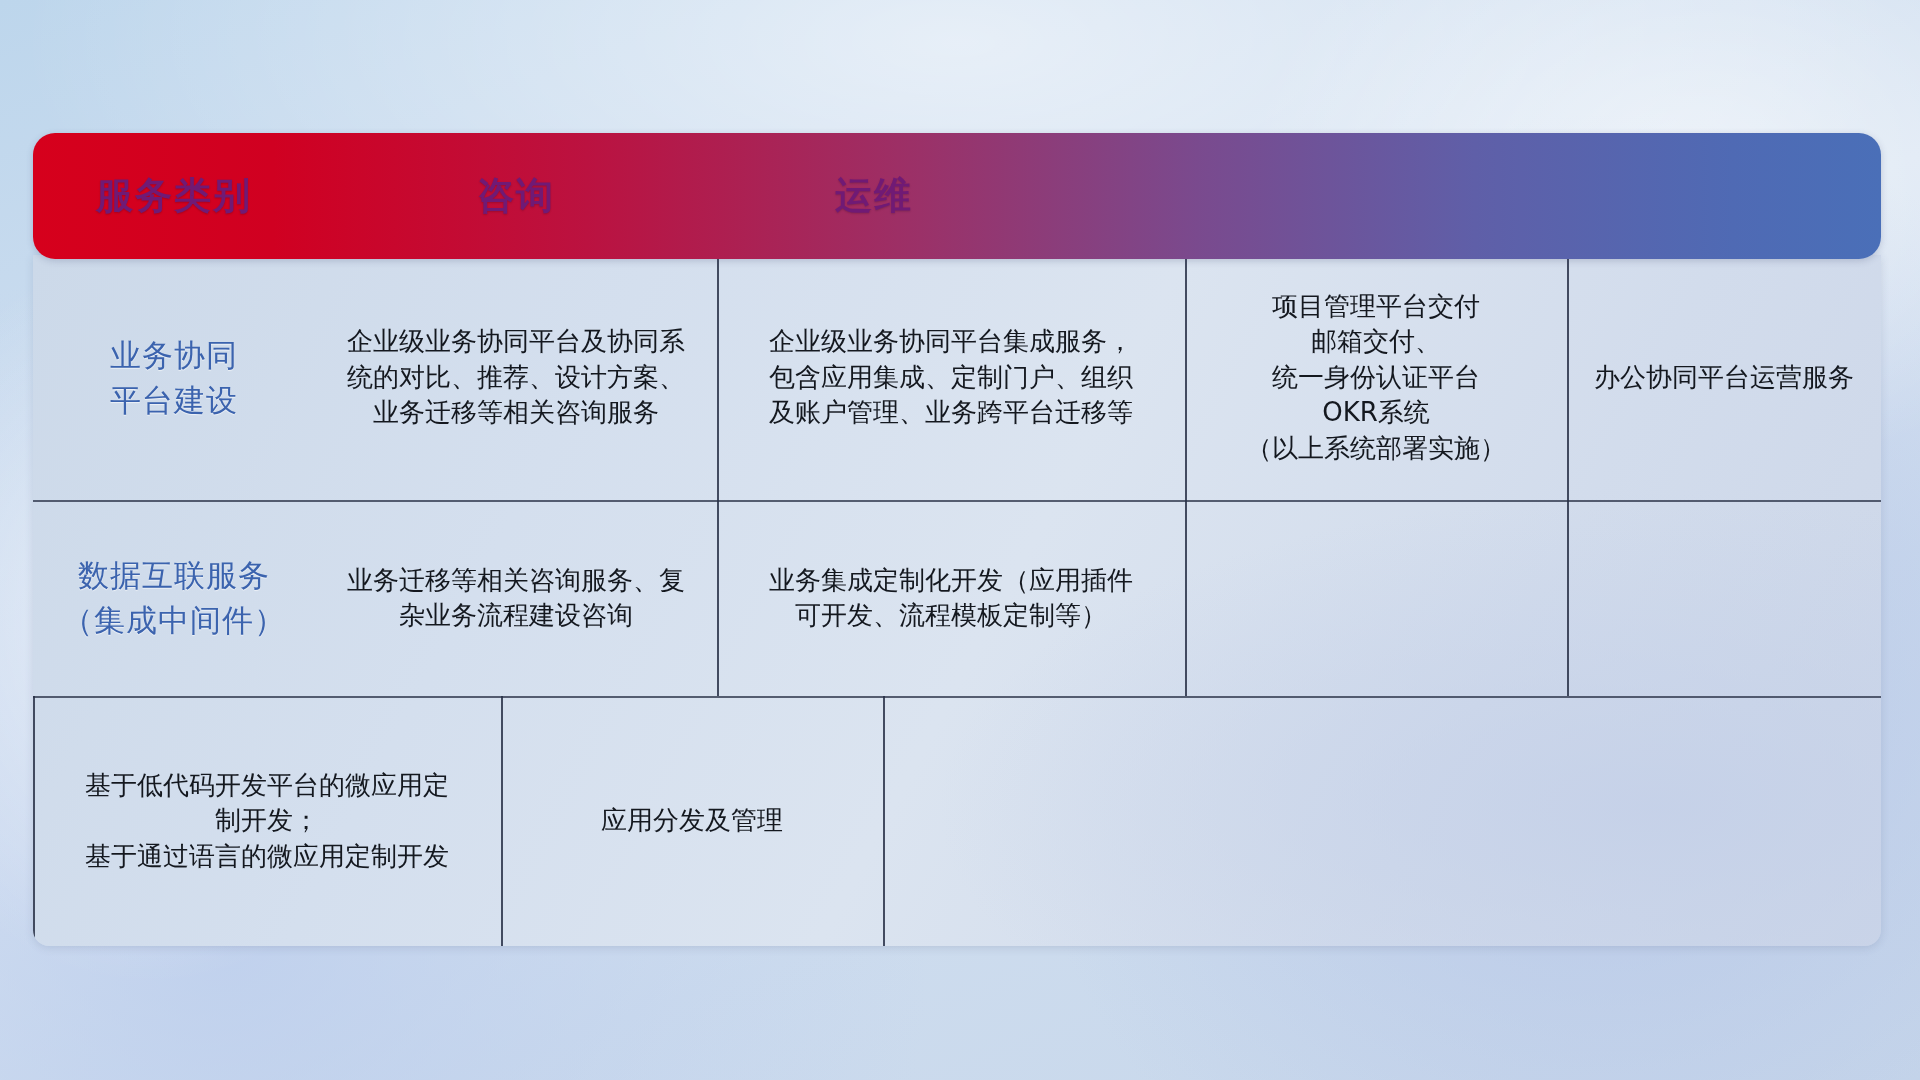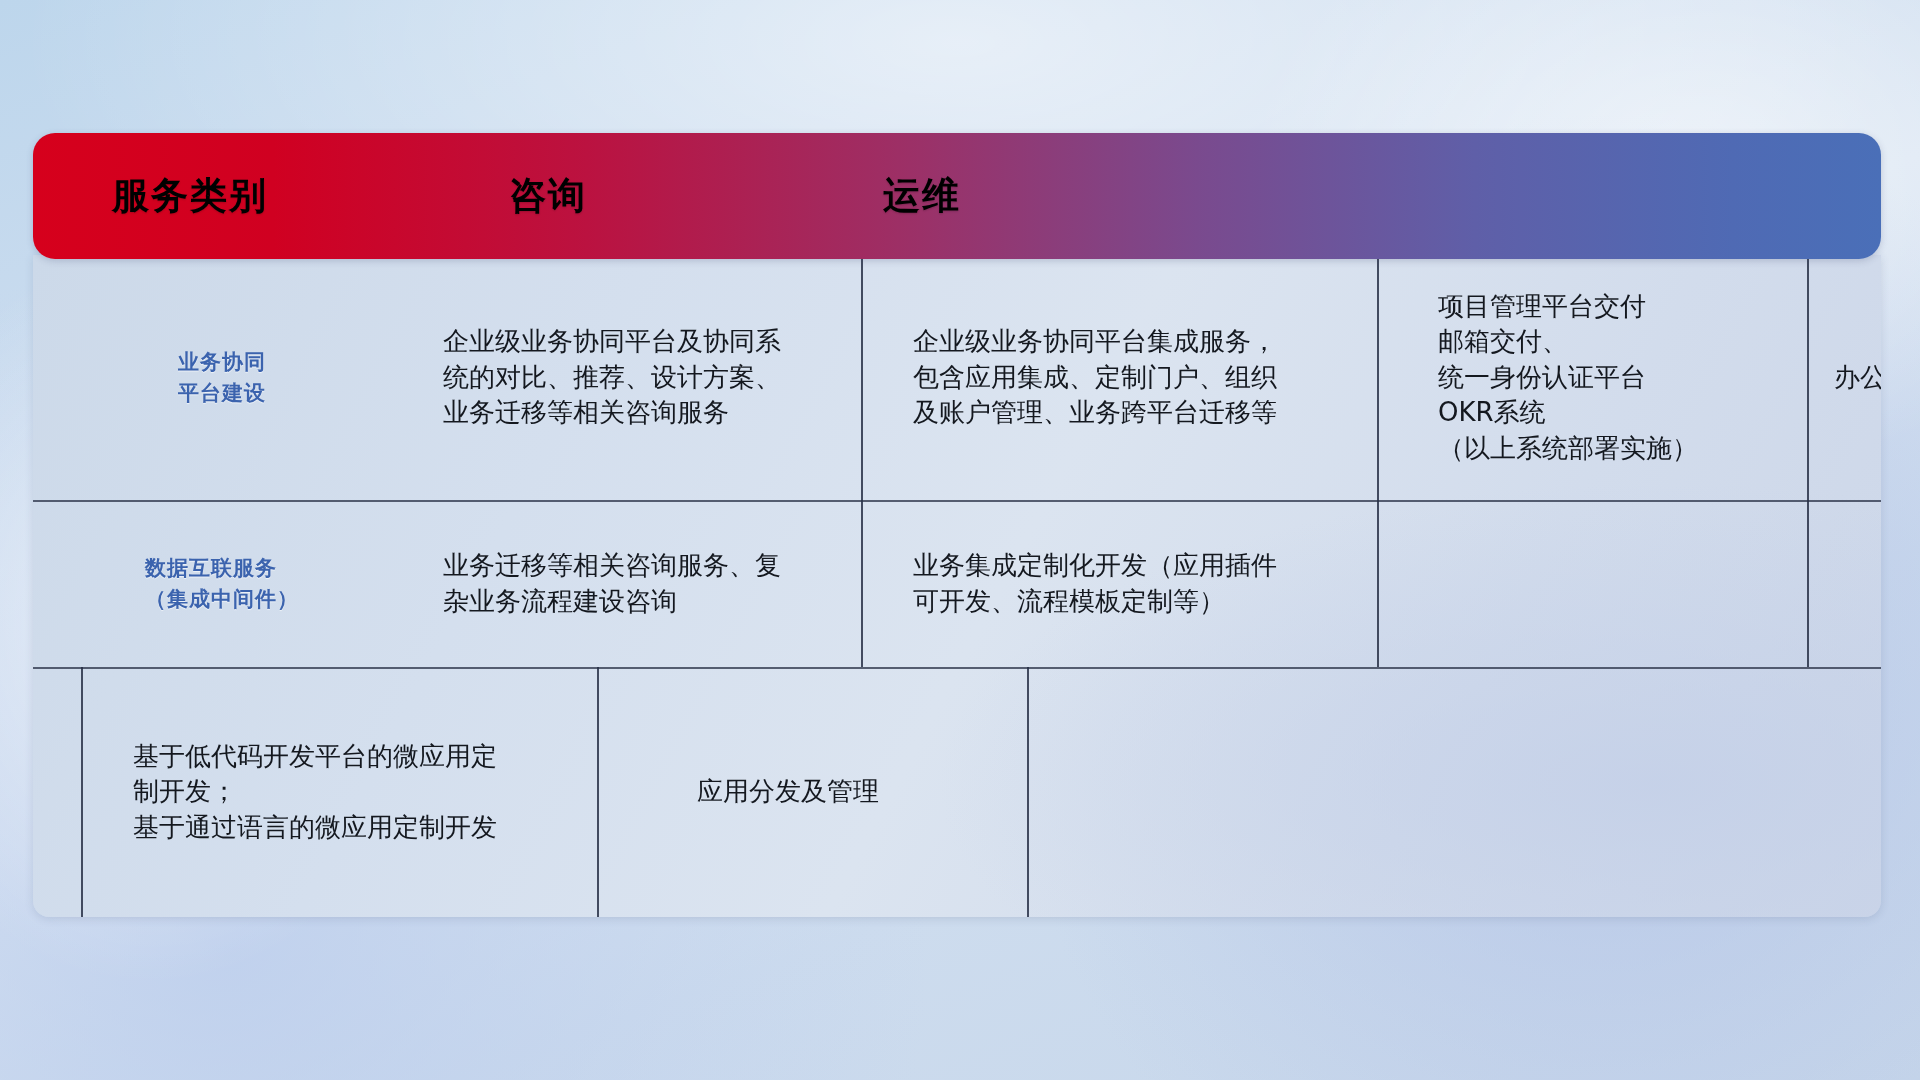--- a/index.html
+++ b/index.html
@@ -71,26 +71,25 @@
         #5f5fa8 78%,
         #4f6ab4 92%,
         #4a6fb8 100%);
   }
   .header-cell {
     position: relative;
     z-index: 2;
     display: flex;
     align-items: center;
     justify-content: center;
-    color: #000000;
+    color: #701a75;
     font-size: 37px;
     font-weight: bold;
     letter-spacing: 2px;
     text-shadow: 0 1px 2px rgba(0,0,0,0.18);
-    margin-left: 16px;
   }
 
   
   #table-body {
     margin-top: -4px;
     border-radius: 0 0 16px 16px;
     background:
       radial-gradient(ellipse 60% 70% at 88% 80%, rgba(196,208,232,0.85) 0%, rgba(196,208,232,0) 65%),
       linear-gradient(118deg, #ccd9e9 0%, #d4dfee 28%, #dbe4f0 52%, #d2dcec 76%, #ccd6e8 100%);
     box-shadow: 0 2px 9px rgba(70,85,125,0.16);
@@ -103,47 +102,46 @@
     position: relative;
   }
   .table-row + .table-row::before {
     content: "";
     position: absolute;
     left: 0; right: 0; top: 0;
     height: 2px;
     background: rgba(40,48,70,0.75);
   }
   .row-1 { height: 245px; }
-  .row-2 { height: 167px; }
+  .row-2 { height: 196px; }
   .row-3 { height: 250px; }
 
   .body-cell {
     display: flex;
     align-items: center;
     justify-content: center;
     padding: 6px 14px;
     position: relative;
-    text-align: left;
+    text-align: center;
     font-size: 26px;
     line-height: 1.36;
     color: #14181f;
     white-space: pre-line;
-    margin-left: 48px;
   }
   .cell-divider::before {
     content: "";
     position: absolute;
     left: 0; top: 0; bottom: 0;
     width: 2px;
     background: rgba(40,48,70,0.85);
   }
   .row-label {
     color: #3b63ae;
-    font-weight: bold;
-    font-size: 21px;
+    font-weight: normal;
+    font-size: 31px;
     line-height: 1.45;
     letter-spacing: 1px;
     text-shadow: 0 1px 1px rgba(255,255,255,0.65);
   }
 
   
   .col-0 { width: 282px; flex: 0 0 282px; }
   .col-1 { width: 402px; flex: 0 0 402px; }
   .col-2 { width: 468px; flex: 0 0 468px; }
   .col-3 { width: 382px; flex: 0 0 382px; }

